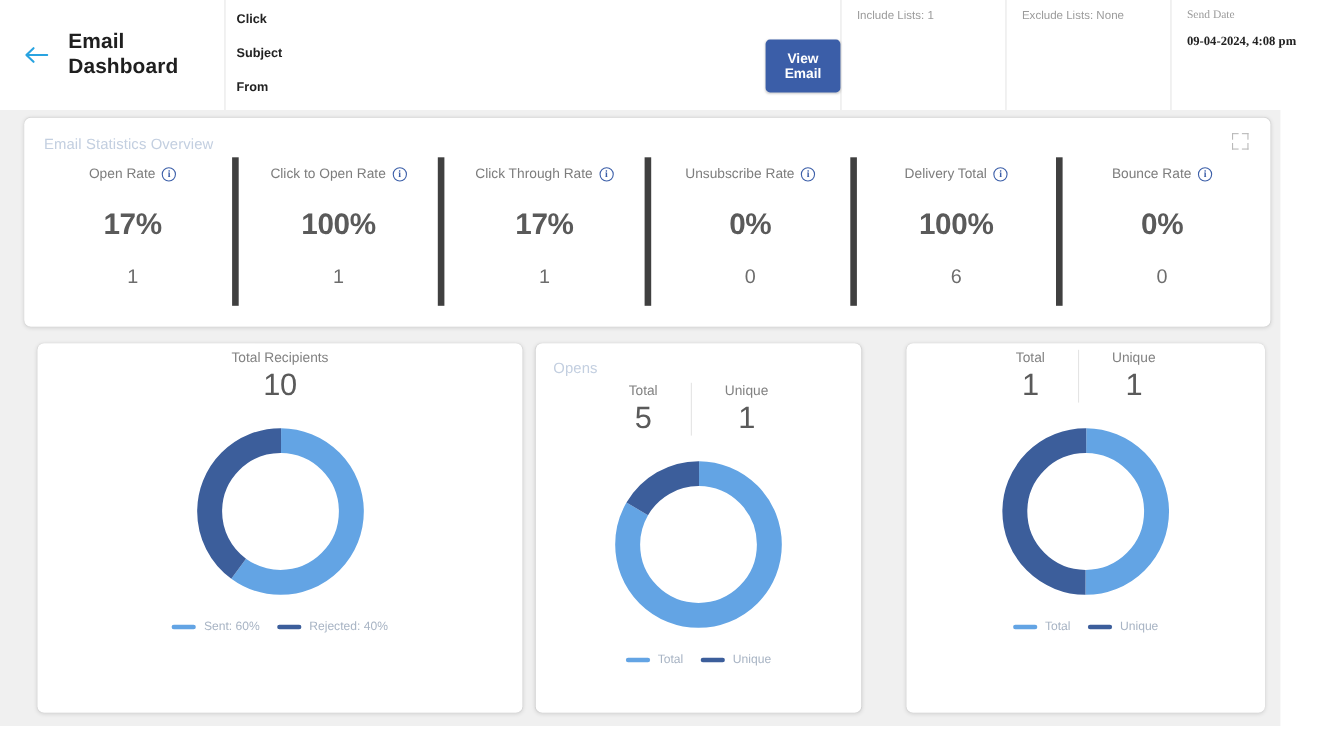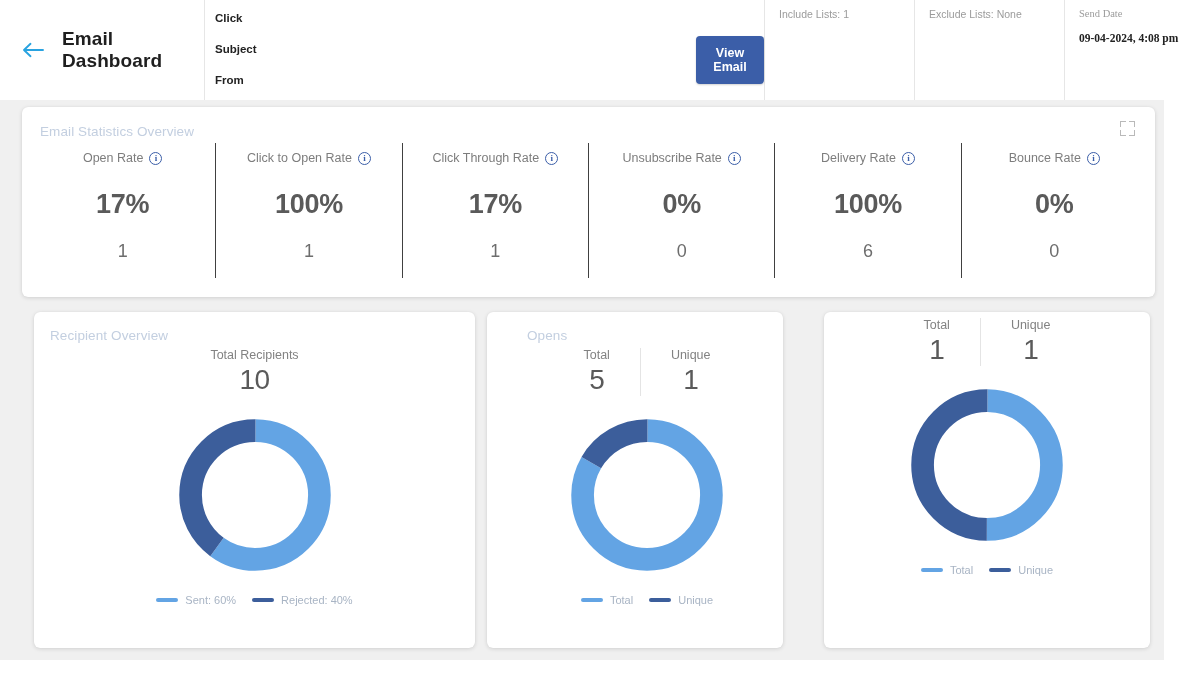--- a/index.html
+++ b/index.html
@@ -71,40 +71,40 @@
     position: absolute; width: 6px; height: 6px; border: 1.6px solid #b9b9b9;
   }
   .expand-icon span:nth-child(1){ left:0; top:0; border-right:none; border-bottom:none; }
   .expand-icon span:nth-child(2){ right:0; top:0; border-left:none; border-bottom:none; }
   .expand-icon span:nth-child(3){ left:0; bottom:0; border-right:none; border-top:none; }
   .expand-icon span:nth-child(4){ right:0; bottom:0; border-left:none; border-top:none; }
 
   .stats-row { display: flex; padding: 0 8px; }
   .stat-cell {
     flex: 1; text-align: center; padding: 6px 0 16px;
-    border-right: 1px solid #404040;
+    border-right: 6px solid #404040;
   }
   .stat-cell:last-child { border-right: none; }
   .stat-label {
     font-size: 12.5px; color: #7d7d7d; display: flex; align-items: center;
     justify-content: center; gap: 6px; height: 18px;
   }
   .info-icon {
     width: 13px; height: 13px; border-radius: 50%;
     border: 1.2px solid #3b5ea8; color: #3b5ea8;
     font-size: 9px; font-weight: bold; line-height: 11px;
     font-family: "Liberation Serif", serif; display: inline-block; cursor: pointer;
   }
   .stat-value { font-size: 27px; font-weight: bold; color: #5a5a5a; margin-top: 22px; letter-spacing:-.3px; }
   .stat-count { font-size: 18px; color: #6d6d6d; margin-top: 21px; }
 
   
   .donut-card { top: 212px; height: 336px; }
   .donut-card.recipients { left: 34px; width: 441px; }
-  .donut-card.opens { left: 487px; width: 296px; padding-left: 24px; }
+  .donut-card.opens { left: 487px; width: 296px; }
   .donut-card.clicks { left: 824px; width: 326px; }
   .donut-head { padding: 14px 0 0 16px; height: 30px; }
 
   .kpi-row { display: flex; justify-content: center; margin-top: 6px; }
   .kpi { text-align: center; padding: 0 30px; }
   .kpi.divided { border-left: 1px solid #e4e4e4; }
   .kpi-label { font-size: 12.5px; color: #828282; }
   .kpi-value { font-size: 28px; font-weight: normal; color: #5a5a5a; margin-top: 2px; letter-spacing:-.5px; }
   .kpi.wide { padding: 0; }
 
@@ -201,42 +201,39 @@
           <div class="stat-label">
             <span>Unsubscribe Rate</span>
             <span class="info-icon">i</span>
           </div>
           <div class="stat-value">0%</div>
           <div class="stat-count">0</div>
         </div>
 
         <div class="stat-cell">
           <div class="stat-label">
-            <span>Delivery Rate</span>
+            <span>Delivery Total</span>
             <span class="info-icon">i</span>
           </div>
           <div class="stat-value">100%</div>
           <div class="stat-count">6</div>
         </div>
 
         <div class="stat-cell">
           <div class="stat-label">
             <span>Bounce Rate</span>
             <span class="info-icon">i</span>
           </div>
           <div class="stat-value">0%</div>
           <div class="stat-count">0</div>
         </div>
       </div>
     </div>
 
     <div class="card donut-card recipients">
-      <div class="donut-head">
-        <span class="card-title">Recipient Overview</span>
-      </div>
       <div class="kpi-row">
         <div class="kpi wide">
           <div class="kpi-label">Total Recipients</div>
           <div class="kpi-value">10</div>
         </div>
       </div>
       <div class="donut-wrap">
         <svg class="donut" width="170" height="170" viewBox="0 0 42 42">
           <circle cx="21" cy="21" r="15.915" fill="none" stroke="#63a4e4" stroke-width="5.6" stroke-dasharray="60 40" stroke-dashoffset="25"></circle>
           <circle cx="21" cy="21" r="15.915" fill="none" stroke="#3c5e9b" stroke-width="5.6" stroke-dasharray="40 60" stroke-dashoffset="65"></circle>

